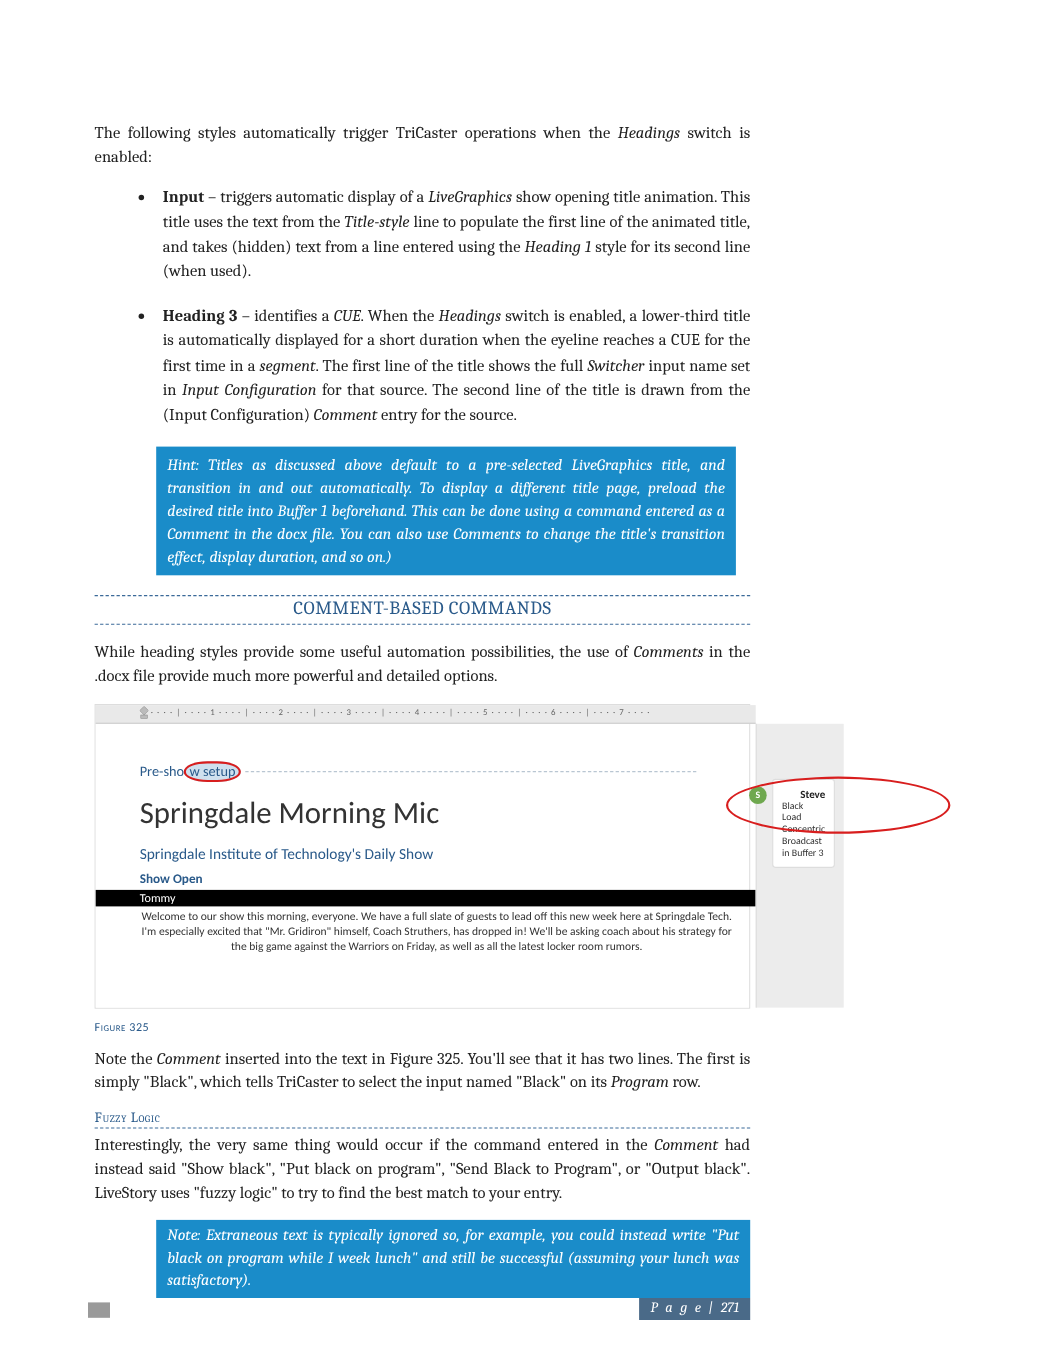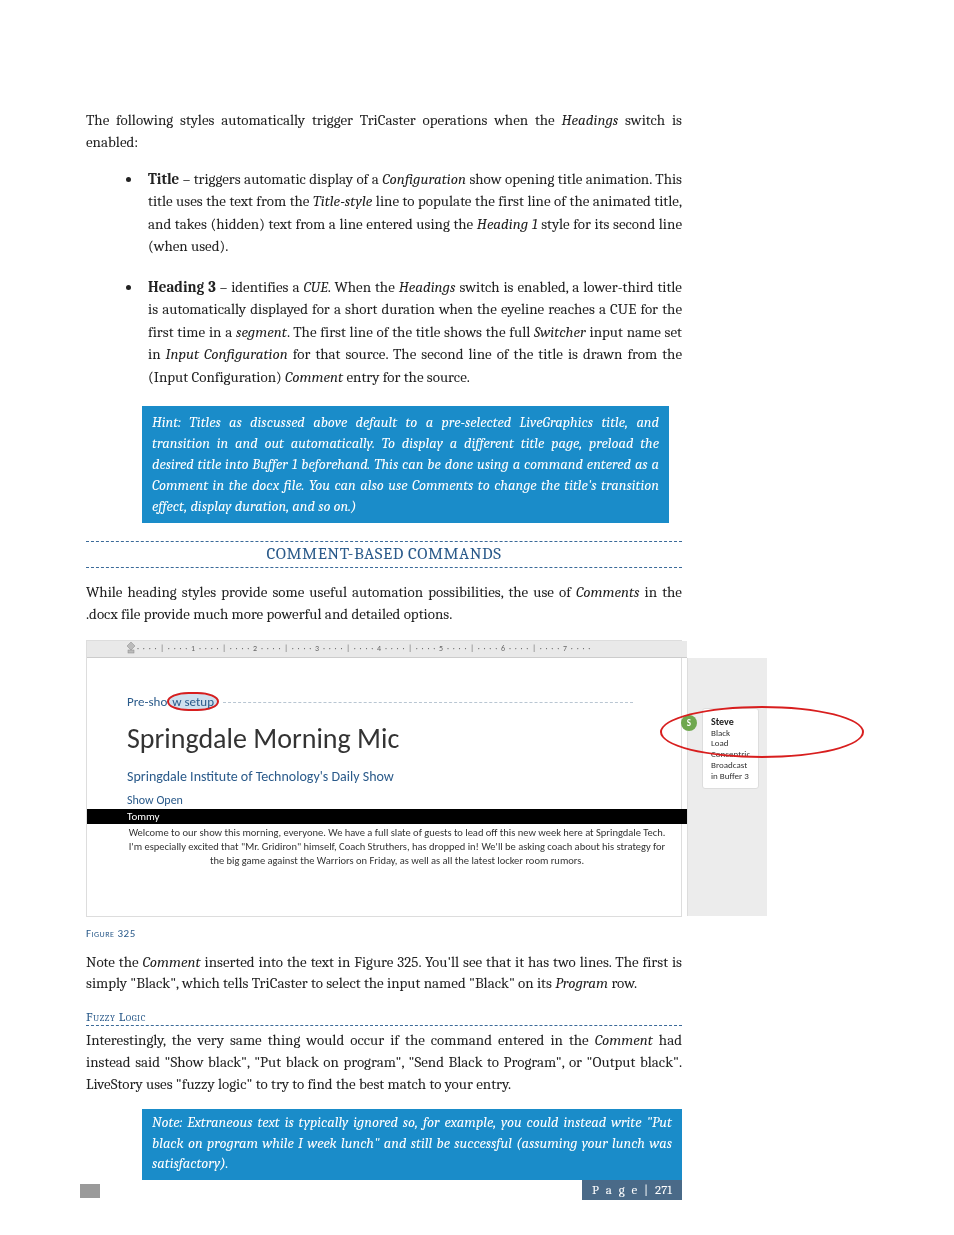--- a/index.html
+++ b/index.html
@@ -166,20 +166,21 @@
   }
   .doc-sub {
     font-size: 14px;
     color: #2a5a8a;
     margin: 0 0 8px 0;
   }
   .doc-open {
     font-size: 12px;
     color: #2a5a8a;
     margin: 0 0 2px 0;
+    font-weight: bold;
   }
   .speaker-bar {
     background: #000;
     color: #fff;
     font-size: 11px;
     padding: 1px 4px;
     margin: 0 -20px 0 -40px;
     padding-left: 40px;
   }
   .script-text {
@@ -204,37 +205,38 @@
     width: 16px;
     height: 16px;
     background: #6fa84f;
     border-radius: 50%;
     color: #fff;
     font-size: 9px;
     text-align: center;
     line-height: 16px;
     font-weight: bold;
   }
-  .bubble-author { font-weight: bold; font-size: 10px; }
+  .bubble-author { font-weight: bold; font-size: 10px; text-align: right; }
   .bubble-body { font-size: 9px; color: #333; line-height: 1.2; }
   .red-ellipse {
     position: absolute;
     border: 2px solid #d81e1e;
     border-radius: 50%;
   }
   .ellipse-comment {
     top: 48px; left: -28px;
     width: 200px; height: 48px;
   }
   .footer-bar {
     position: absolute;
     bottom: 40px;
     right: 80px;
     left: 80px;
     height: 20px;
+    font-style: italic;
   }
   .footer-bar .gray {
     position: absolute;
     left: 0; top: 4px;
     height: 14px;
     width: 20px;
     background: #9a9a9a;
   }
   .footer-bar .blue {
     position: absolute;
@@ -254,21 +256,21 @@
 <body>
 
 <div class="page">
 
   <p class="body-text">
     The following styles automatically trigger TriCaster operations when the <em>Headings</em> switch is enabled:
   </p>
 
   <ul class="bullets">
     <li>
-      <strong>Title</strong> – triggers automatic display of a <em>Configuration</em> show opening title animation.  This title uses the text from the <em>Title-style</em> line to populate the first line of the animated title, and takes (hidden) text from a line entered using the <em>Heading 1</em> style for its second line (when used).
+      <strong>Input</strong> – triggers automatic display of a <em>LiveGraphics</em> show opening title animation.  This title uses the text from the <em>Title-style</em> line to populate the first line of the animated title, and takes (hidden) text from a line entered using the <em>Heading 1</em> style for its second line (when used).
     </li>
     <li>
       <strong>Heading 3</strong> – identifies a <em>CUE</em>.  When the <em>Headings</em> switch is enabled, a lower-third title is automatically displayed for a short duration when the eyeline reaches a CUE for the first time in a <em>segment</em>.  The first line of the title shows the full <em>Switcher</em> input name set in <em>Input Configuration</em> for that source.  The second line of the title is drawn from the (Input Configuration) <em>Comment</em> entry for the source.
     </li>
   </ul>
 
   <div class="hint-box">Hint: Titles as discussed above default to a pre-selected LiveGraphics title, and transition in and out automatically.  To display a different title page, preload the desired title into Buffer 1 beforehand.  This can be done using a command entered as a Comment in the docx file.  You can also use Comments to change the title's transition effect, display duration, and so on.)</div>
 
   <div class="section-band">
     <span class="title">COMMENT-BASED COMMANDS</span>

